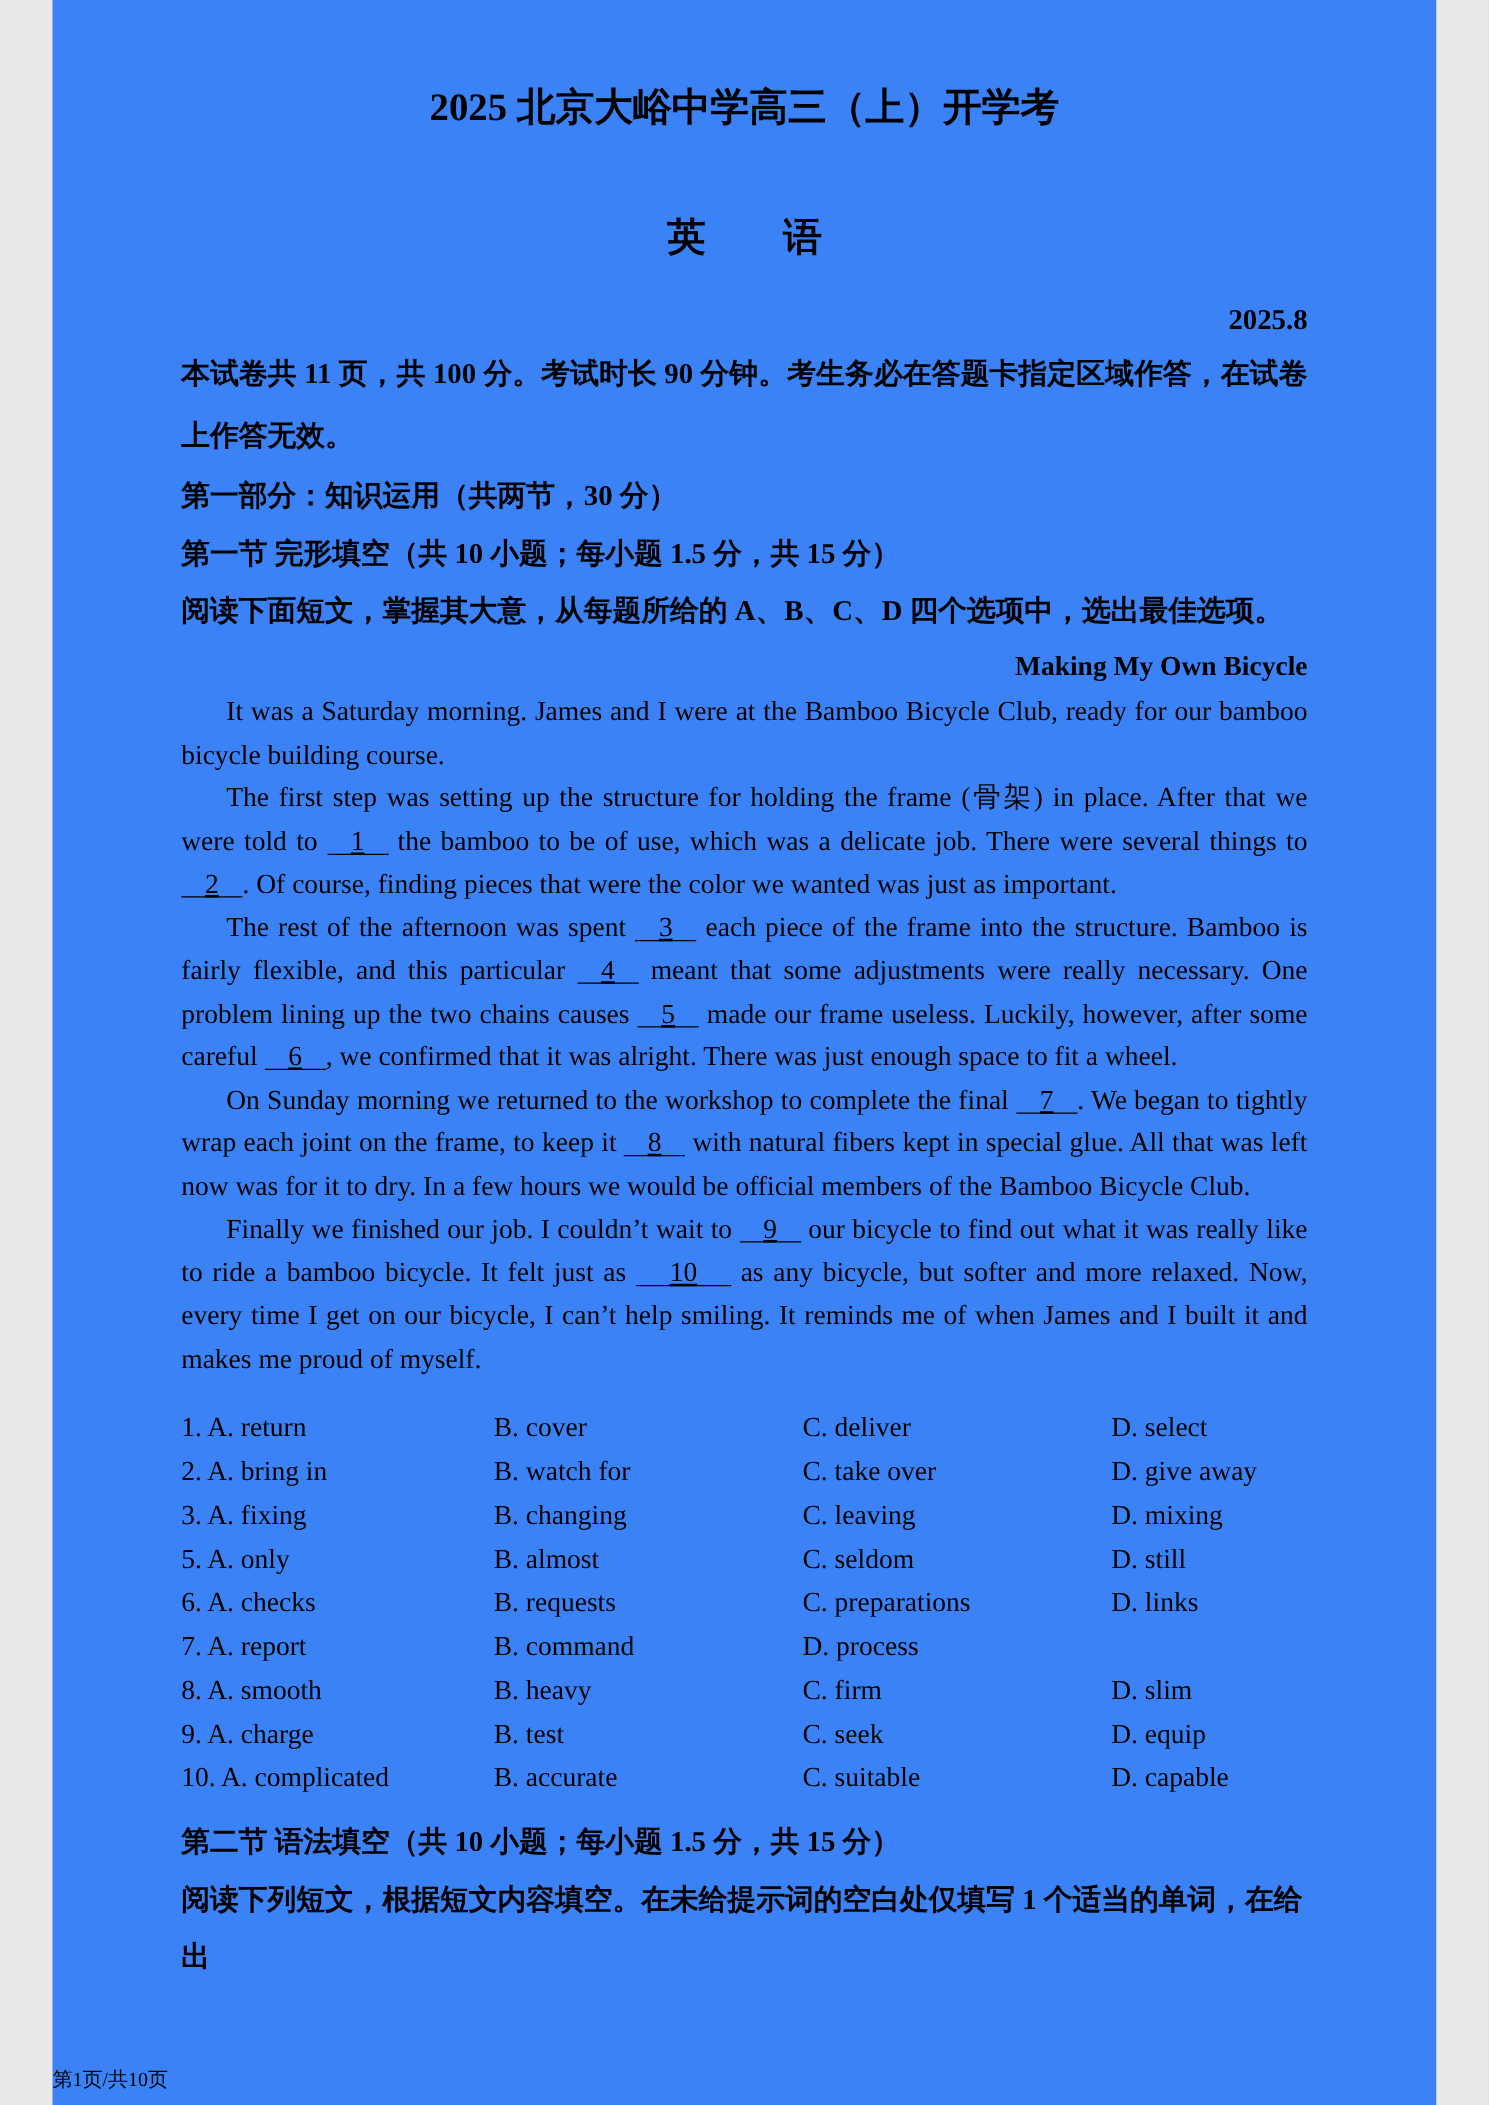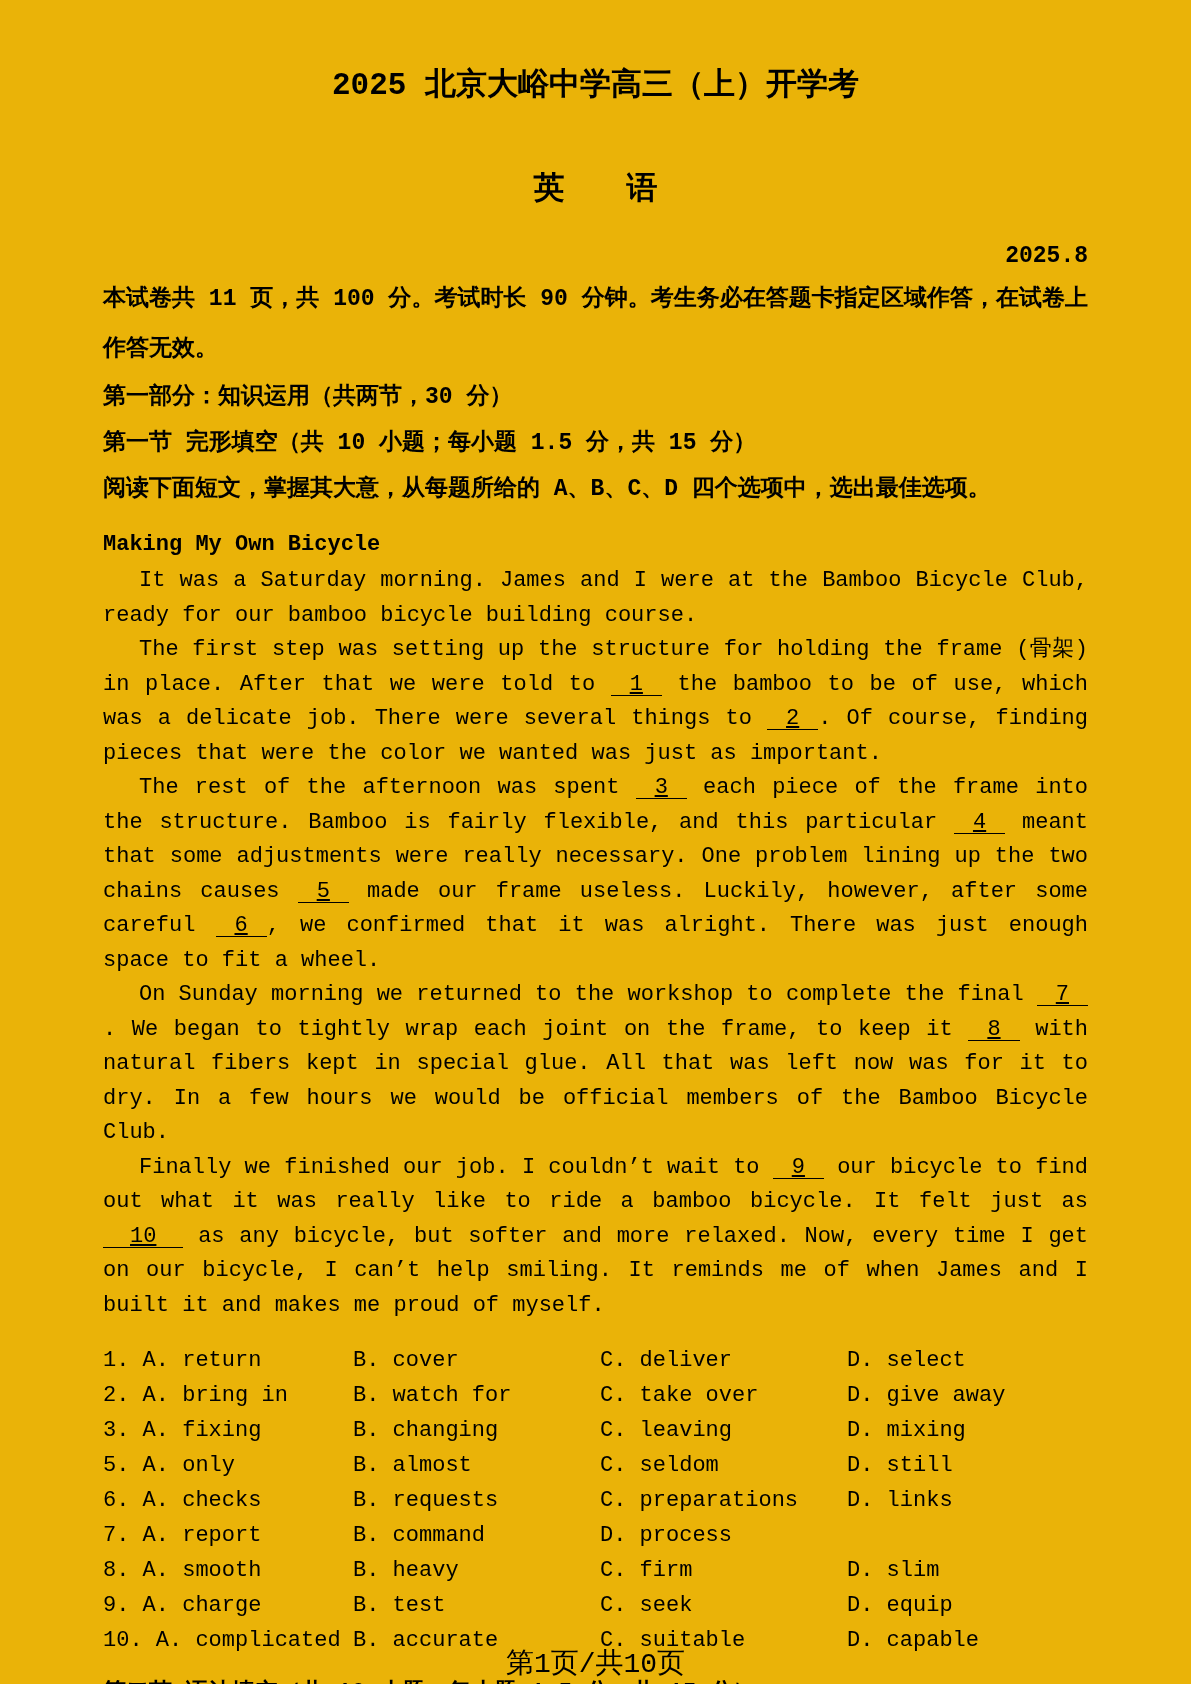--- a/index.html
+++ b/index.html
@@ -1,23 +1,23 @@
 <!DOCTYPE html>
 <html><head>
 <meta charset="utf-8">
 <style>
   html, body { margin: 0; padding: 0; background: #e8e8e8; }
   .page {
     position: relative;
-    width: 1191px;
+    width: 1107px;
     height: 1684px;
     margin: 0 auto;
-    background: #eab308;
+    background: #3b82f6;
     color: #000000;
-    font-family: Liberation Mono, monospace;
+    font-family: Liberation Serif, serif;
     overflow: hidden;
   }
   .content { padding: 66px 103px 0 103px; }
 
   .doc-title {
     margin: 0;
     font-size: 31px;
     font-weight: bold;
     text-align: center;
     line-height: 40px;
@@ -43,24 +43,24 @@
     line-height: 50px;
     text-align: justify;
   }
   .h-line {
     margin: 0;
     font-size: 23px;
     font-weight: bold;
     line-height: 46px;
   }
   .passage-title {
-    margin: 16px 0 2px 0;
+    margin: 4px 0 2px 0;
     font-size: 22px;
     font-weight: bold;
-    text-align: left;
+    text-align: right;
     line-height: 34px;
   }
   .para {
     margin: 0;
     font-size: 22px;
     line-height: 34.5px;
     text-align: justify;
     text-indent: 36px;
   }
   .blank {
@@ -79,22 +79,21 @@
     grid-template-columns: 250px 247px 247px 1fr;
     font-size: 22px;
     line-height: 35px;
   }
   .sec2 { margin-top: 12px; }
   .footer {
     position: absolute;
     left: 0;
     right: 0;
     bottom: 7px;
-    text-align: center;
-    font-size: 28px;
+    font-size: 16px;
     line-height: 24px;
   }
 </style>
 </head>
 <body>
 
 <div class="page">
   <div class="content">
 
     <h1 class="doc-title">2025 北京大峪中学高三（上）开学考</h1>

